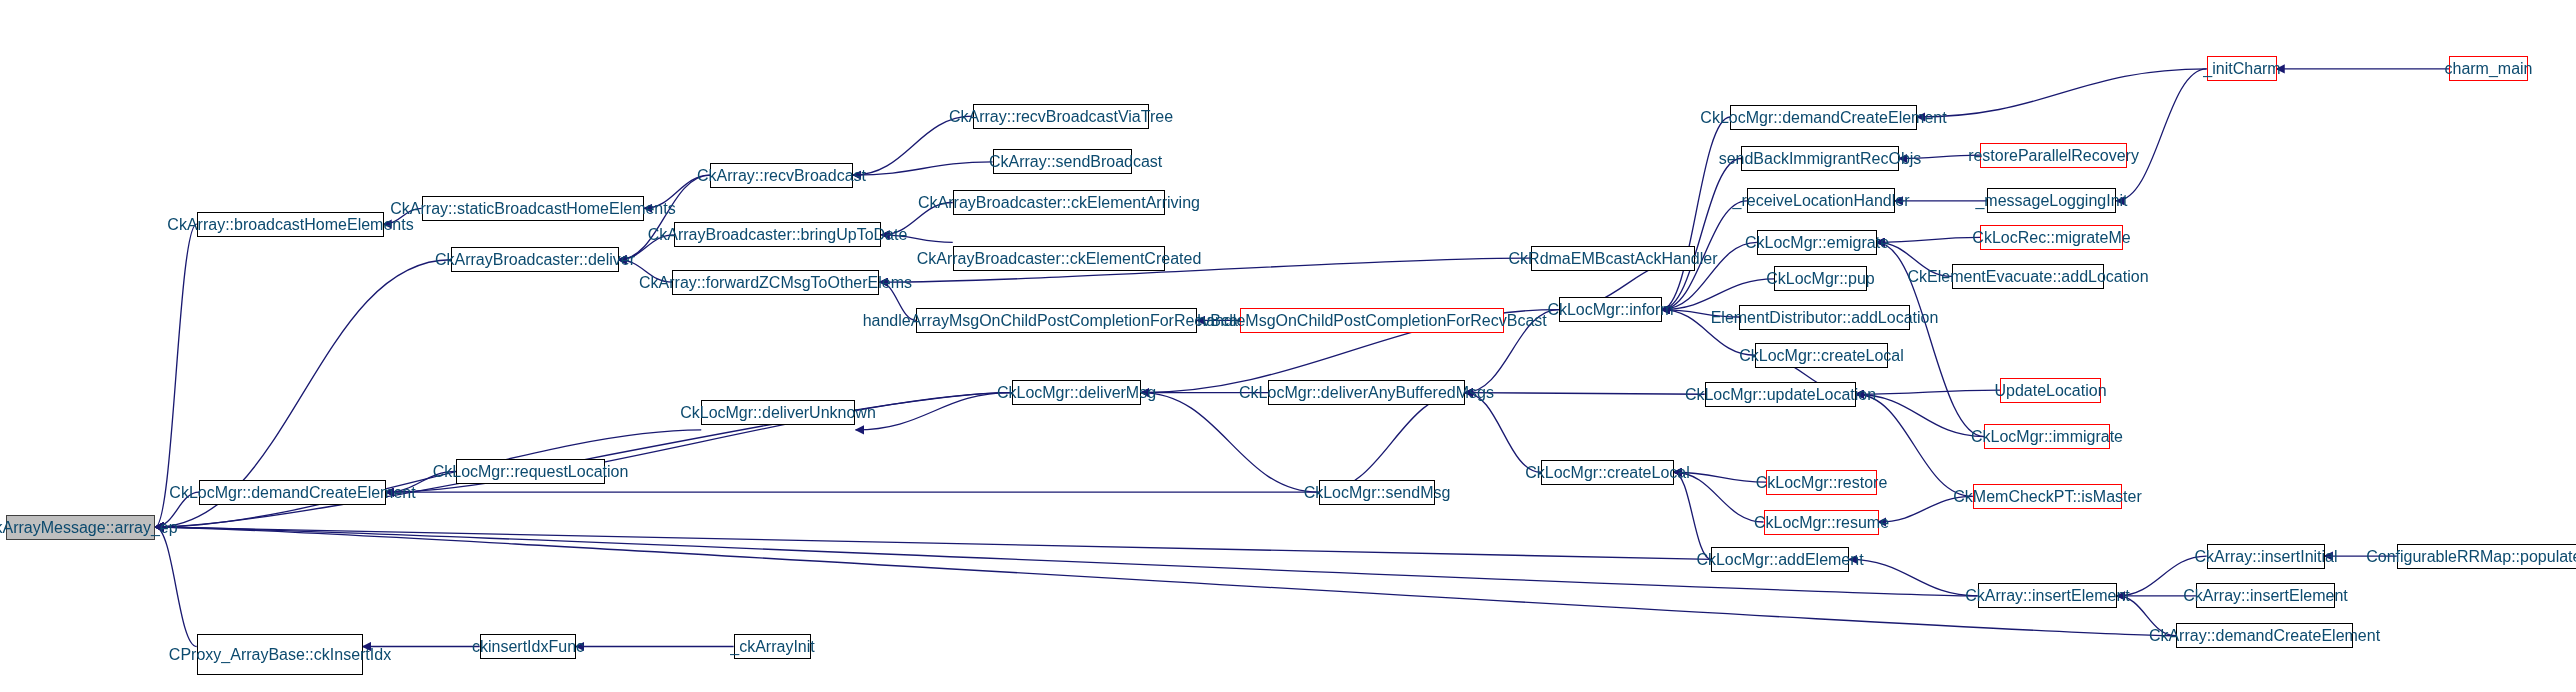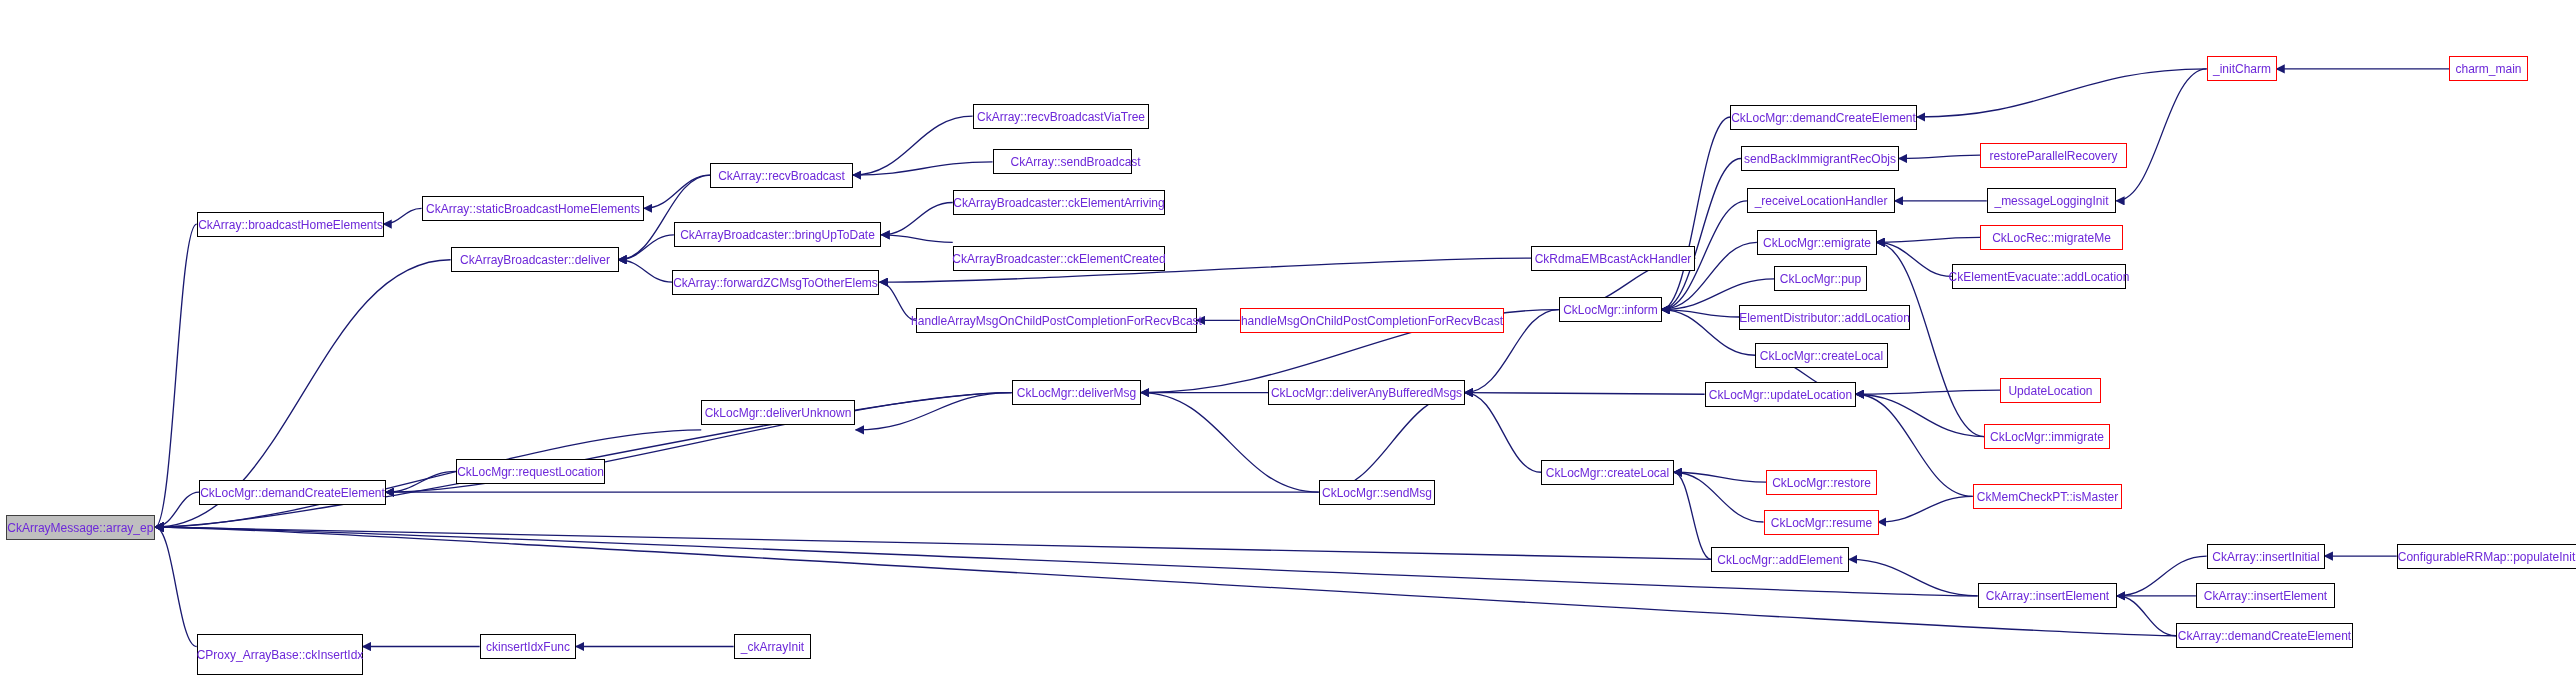--- a/index.html
+++ b/index.html
@@ -16,22 +16,22 @@
     left:0;top:0;
     width:2576px;
     height:693px;
     pointer-events:none;
   }
   .node{
     position:absolute;
     box-sizing:border-box;
     border:0.8px solid #000000;
     background:#ffffff;
-    color:#6d28d9;
-    font-size:12px;
+    color:#0c4a6e;
+    font-size:16px;
     line-height:1;
     display:flex;
     align-items:center;
     justify-content:center;
     white-space:nowrap;
     padding:0 5.8px;
     letter-spacing:0px;
     z-index:2;
   }
   .node.red{ border-color:#ff0000; }
@@ -215,21 +215,21 @@
       </div>
       <div class="node red" style="left: 1980px; top: 143px; width: 147px; height: 25px;">
         <span>restoreParallelRecovery</span>
       </div>
       <div class="node" style="left: 1987px; top: 188px; width: 129px; height: 25px;">
         <span>_messageLoggingInit</span>
       </div>
       <div class="node red" style="left: 1980px; top: 225px; width: 143px; height: 25px;">
         <span>CkLocRec::migrateMe</span>
       </div>
-      <div class="node" style="left: 1952px; top: 264px; width: 174px; height: 25px; text-align: center;">
+      <div class="node" style="left: 1952px; top: 264px; width: 152px; height: 25px; text-align: center;">
         <span>CkElementEvacuate::addLocation</span>
       </div>
       <div class="node red" style="left: 2000px; top: 378px; width: 101px; height: 25px;">
         <span>UpdateLocation</span>
       </div>
       <div class="node red" style="left: 1984px; top: 424px; width: 126px; height: 25px;">
         <span>CkLocMgr::immigrate</span>
       </div>
       <div class="node red" style="left: 1973px; top: 484px; width: 149px; height: 25px; justify-content: center;">
         <span>CkMemCheckPT::isMaster</span>

